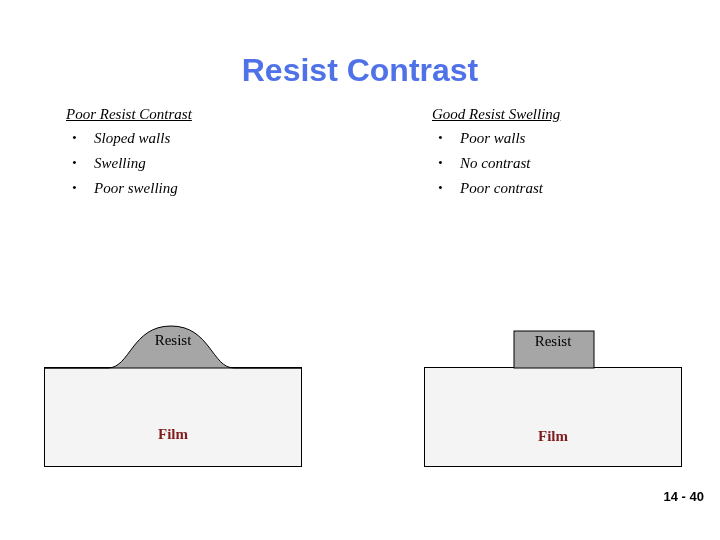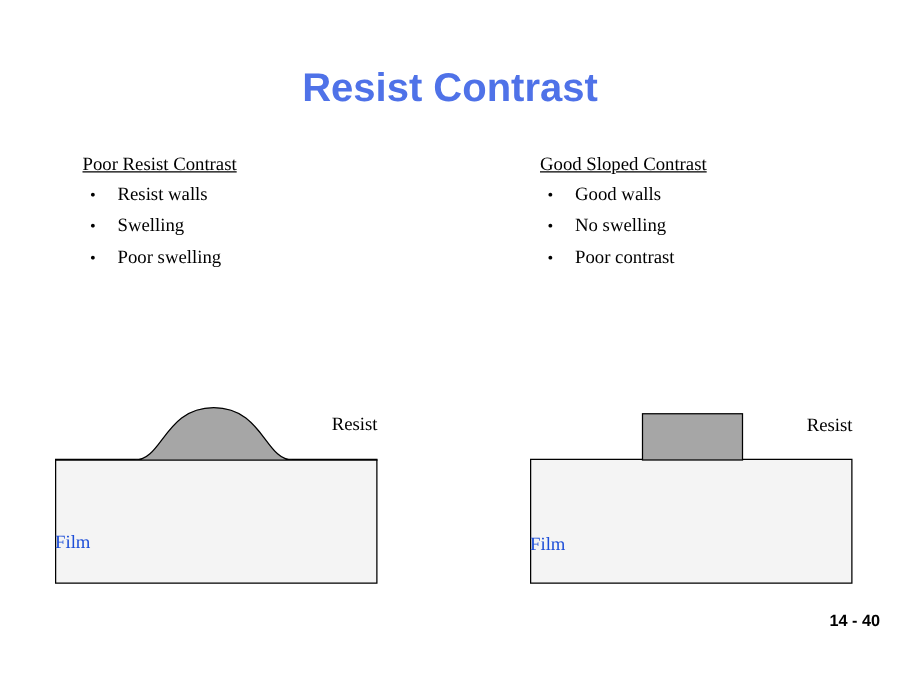--- a/index.html
+++ b/index.html
@@ -27,23 +27,24 @@
     width: 720px;
     text-align: center;
     font-family: "Liberation Sans", sans-serif;
     font-size: 32px;
     font-weight: bold;
     color: #4f72e8;
     letter-spacing: 0px;
   }
   .col {
     position: absolute;
-    top: 124px;
+    top: 106px;
     font-size: 15px;
     color: #000000;
+    font-style: italic;
   }
   .col-left { left: 66px; }
   .col-right { left: 432px; }
   .col-head {
     text-decoration: underline;
     font-size: 15px;
     color: #000000;
     margin-bottom: 6px;
     white-space: nowrap;
   }
@@ -74,27 +75,29 @@
 
   .film-box {
     position: absolute;
     background: #f4f4f4;
     border: 1px solid #000000;
     box-sizing: border-box;
   }
   .film-label {
     position: absolute;
     font-size: 15px;
-    color: #1d4ed8;
+    color: #7f1d1d;
+    text-align: center;
+    font-weight: bold;
   }
   .resist-label {
     position: absolute;
     font-size: 15px;
     color: #000000;
-    text-align: right;
+    text-align: center;
     z-index: 4;
   }
   .resist-svg { position: absolute; z-index: 2; }
 
   .page-number {
     position: absolute;
     right: 16px;
     bottom: 12px;
     font-family: "Liberation Sans", sans-serif;
     font-size: 13px;
@@ -108,43 +111,43 @@
 
 <div class="slide">
 
   <div class="title">Resist Contrast</div>
 
   <div class="col col-left">
     <div class="col-head">Poor Resist Contrast</div>
     <ul class="bullets">
       <li>
         <span class="bullet-dot">•</span>
-        <span>Resist walls</span>
+        <span>Sloped walls</span>
       </li>
       <li>
         <span class="bullet-dot">•</span>
         <span>Swelling</span>
       </li>
       <li>
         <span class="bullet-dot">•</span>
         <span>Poor swelling</span>
       </li>
     </ul>
   </div>
 
   <div class="col col-right">
-    <div class="col-head">Good Sloped Contrast</div>
+    <div class="col-head">Good Resist Swelling</div>
     <ul class="bullets">
       <li>
         <span class="bullet-dot">•</span>
-        <span>Good walls</span>
+        <span>Poor walls</span>
       </li>
       <li>
         <span class="bullet-dot">•</span>
-        <span>No swelling</span>
+        <span>No contrast</span>
       </li>
       <li>
         <span class="bullet-dot">•</span>
         <span>Poor contrast</span>
       </li>
     </ul>
   </div>
 
   <div class="diagram">
     <svg class="resist-svg" style="left:44px; top:318px;" width="262" height="52">

